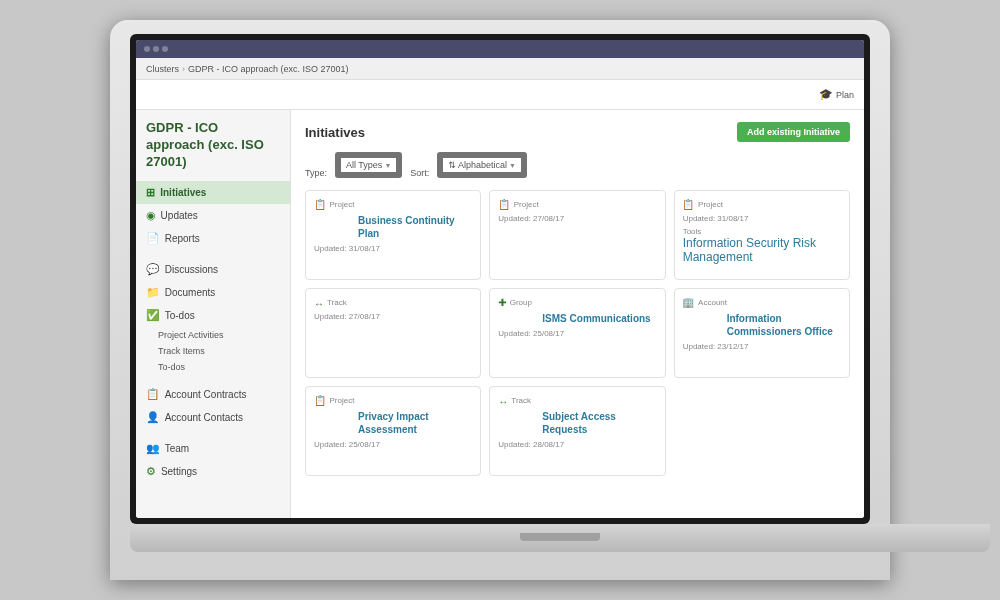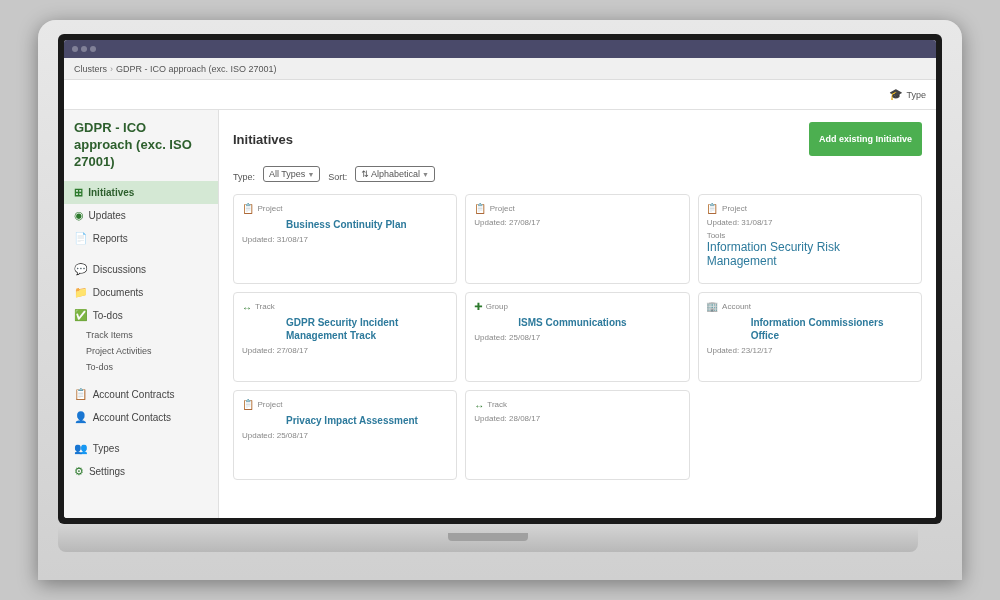--- a/index.html
+++ b/index.html
@@ -9,21 +9,21 @@
       justify-content: center;
       align-items: center;
       width: 1000px;
       height: 600px;
       font-family: Arial, sans-serif;
       overflow: hidden;
     }
 
     
     .laptop-outer {
-      width: 924px;
+      width: 780px;
       height: 560px;
       background: linear-gradient(180deg, #e8e8e8 0%, #d0d0d0 100%);
       border-radius: 18px 18px 0 0;
       padding: 14px 20px 0 20px;
       box-shadow: 0 4px 20px rgba(0,0,0,0.4);
       position: relative;
     }
     .laptop-screen-bezel {
       width: 100%;
       height: 490px;
@@ -175,38 +175,38 @@
     .content-title {
       font-size: 13px;
       font-weight: bold;
       color: #333;
     }
     .add-btn {
       background: #4caf50;
       color: #fff;
       border: none;
       border-radius: 3px;
-      padding: 12px 10px;
+      padding: 5px 10px;
       font-size: 9px;
       cursor: pointer;
       font-weight: bold;
     }
     .filter-bar {
       display: flex;
       align-items: flex-end;
       gap: 8px;
       margin-bottom: 12px;
       font-size: 9px;
       color: #555;
     }
     .filter-select {
       display: flex;
       align-items: center;
       gap: 2px;
-      border: 1px solid #737373;
+      border: 6px solid #737373;
       border-radius: 3px;
       padding: 2px 5px;
       cursor: pointer;
       font-size: 9px;
       background: #fff;
     }
     .filter-arrow { font-size: 7px; color: #888; }
 
     
     .initiatives-grid {
@@ -267,21 +267,21 @@
 
       <div class="breadcrumb-bar">
         <span>Clusters</span>
         <span class="breadcrumb-sep">›</span>
         <span>GDPR - ICO approach (exc. ISO 27001)</span>
       </div>
 
       <div class="header">
         <div class="tour-btn">
           <span class="tour-icon">🎓</span>
-          <span>Type</span>
+          <span>Plan</span>
         </div>
       </div>
 
       <div class="main-layout">
 
         <div class="sidebar">
           <div class="sidebar-title">GDPR - ICO approach (exc. ISO 27001)</div>
           <div class="sidebar-nav">
 
             <div class="sidebar-item active">
@@ -305,40 +305,40 @@
             </div>
             <div class="sidebar-item">
               <span class="sidebar-item-icon">📁</span>
               <span>Documents</span>
             </div>
             <div class="sidebar-item">
               <span class="sidebar-item-icon">✅</span>
               <span>To-dos</span>
             </div>
 
+            <div class="sidebar-sub-item">Project Activities</div>
             <div class="sidebar-sub-item">Track Items</div>
-            <div class="sidebar-sub-item">Project Activities</div>
             <div class="sidebar-sub-item">To-dos</div>
 
             <div class="sidebar-divider"></div>
 
             <div class="sidebar-item">
               <span class="sidebar-item-icon">📋</span>
               <span>Account Contracts</span>
             </div>
             <div class="sidebar-item">
               <span class="sidebar-item-icon">👤</span>
               <span>Account Contacts</span>
             </div>
 
             <div class="sidebar-divider"></div>
 
             <div class="sidebar-item">
               <span class="sidebar-item-icon">👥</span>
-              <span>Types</span>
+              <span>Team</span>
             </div>
             <div class="sidebar-item">
               <span class="sidebar-item-icon">⚙</span>
               <span>Settings</span>
             </div>
           </div>
         </div>
 
         <div class="content-area">
           <div class="content-header">
@@ -387,21 +387,20 @@
               <div class="card-updated">Updated: 31/08/17</div>
               <div class="card-tools-label">Tools</div>
               <div class="card-tools-value">Information Security Risk Management</div>
             </div>
 
             <div class="initiative-card">
               <div class="card-type">
                 <span class="card-type-icon">↔</span>
                 <span>Track</span>
               </div>
-              <div class="card-title">GDPR Security Incident Management Track</div>
               <div class="card-updated">Updated: 27/08/17</div>
             </div>
 
             <div class="initiative-card">
               <div class="card-type">
                 <span class="card-type-icon">✚</span>
                 <span>Group</span>
               </div>
               <div class="card-title">ISMS Communications</div>
               <div class="card-updated">Updated: 25/08/17</div>
@@ -423,20 +422,21 @@
               </div>
               <div class="card-title">Privacy Impact Assessment</div>
               <div class="card-updated">Updated: 25/08/17</div>
             </div>
 
             <div class="initiative-card">
               <div class="card-type">
                 <span class="card-type-icon">↔</span>
                 <span>Track</span>
               </div>
+              <div class="card-title">Subject Access Requests</div>
               <div class="card-updated">Updated: 28/08/17</div>
             </div>
 
           </div>
         </div>
       </div>
     </div>
   </div>
   <div class="laptop-base">
     <div class="laptop-notch"></div>

